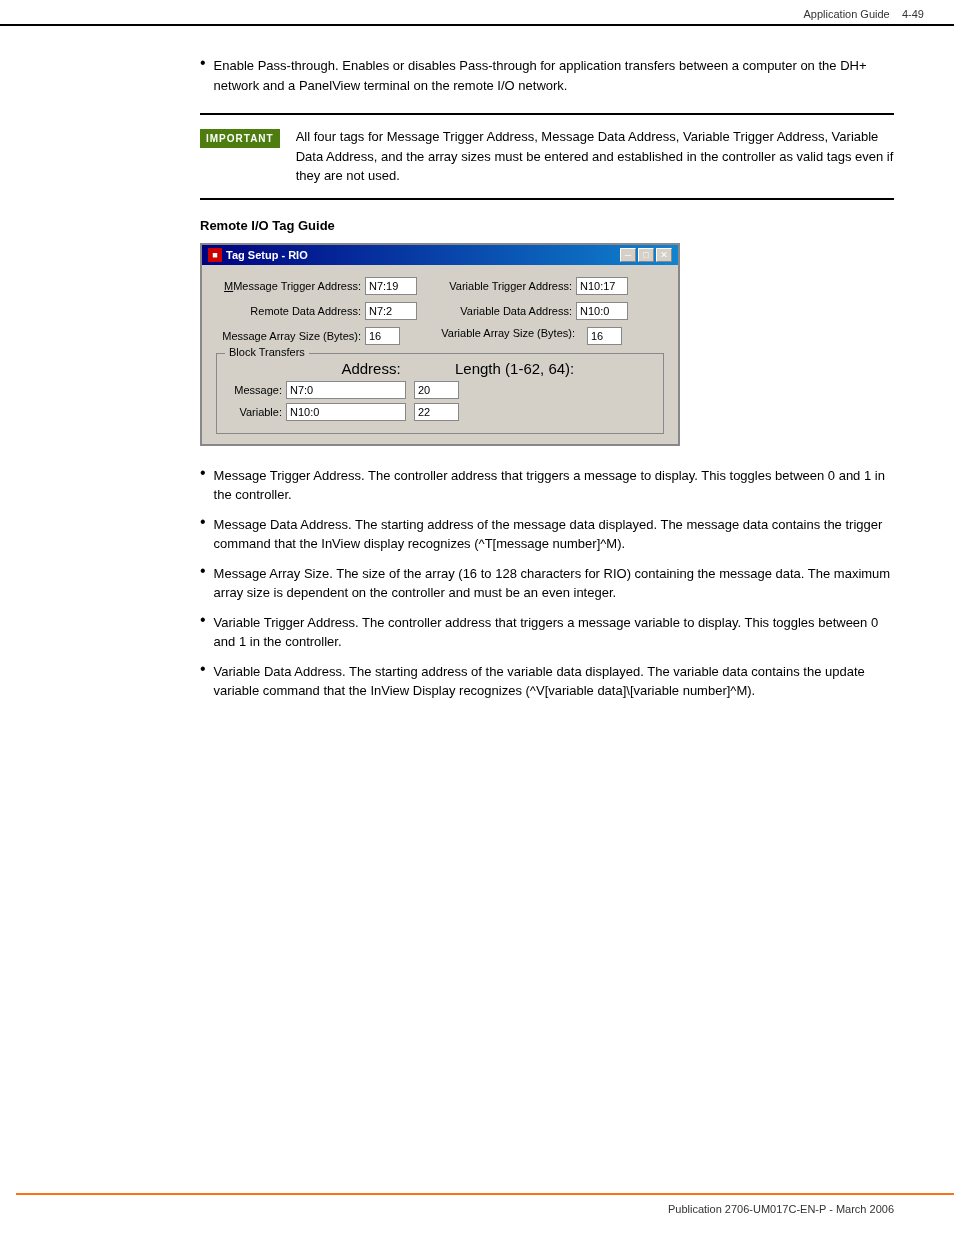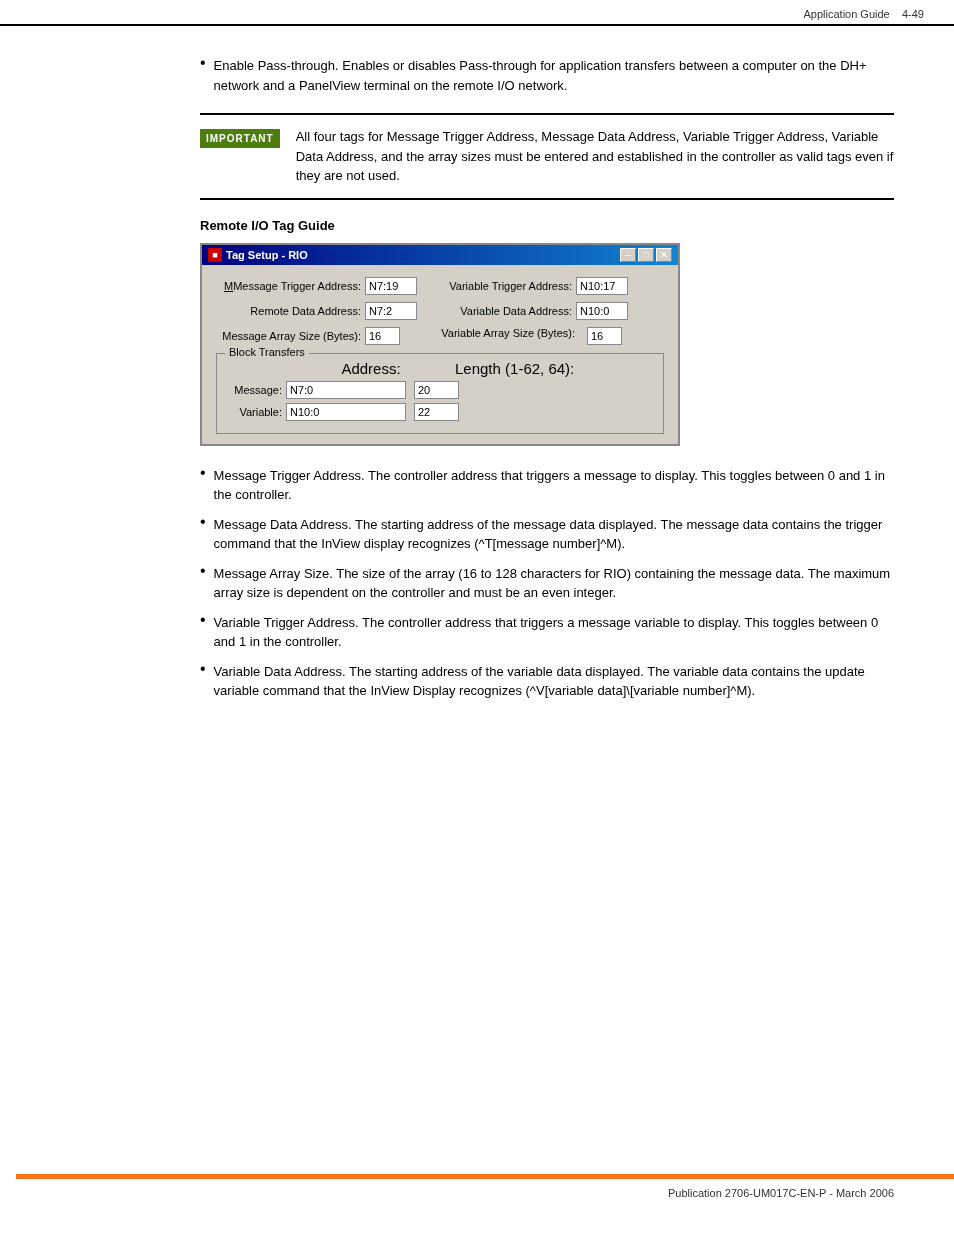--- a/index.html
+++ b/index.html
@@ -223,22 +223,22 @@
     }
 
     
     .page-footer {
       position: absolute;
       bottom: 20px;
       left: 16px;
       right: 0;
       display: flex;
       justify-content: flex-end;
-      padding: 16px 60px;
-      border-top: 5px solid #f97316;
+      padding: 0 60px;
+      border-top: 2px solid #f97316;
       padding-top: 8px;
     }
     .footer-text {
       font-size: 11px;
       color: #333;
     }
   </style>
 </head>
 <body>
 

